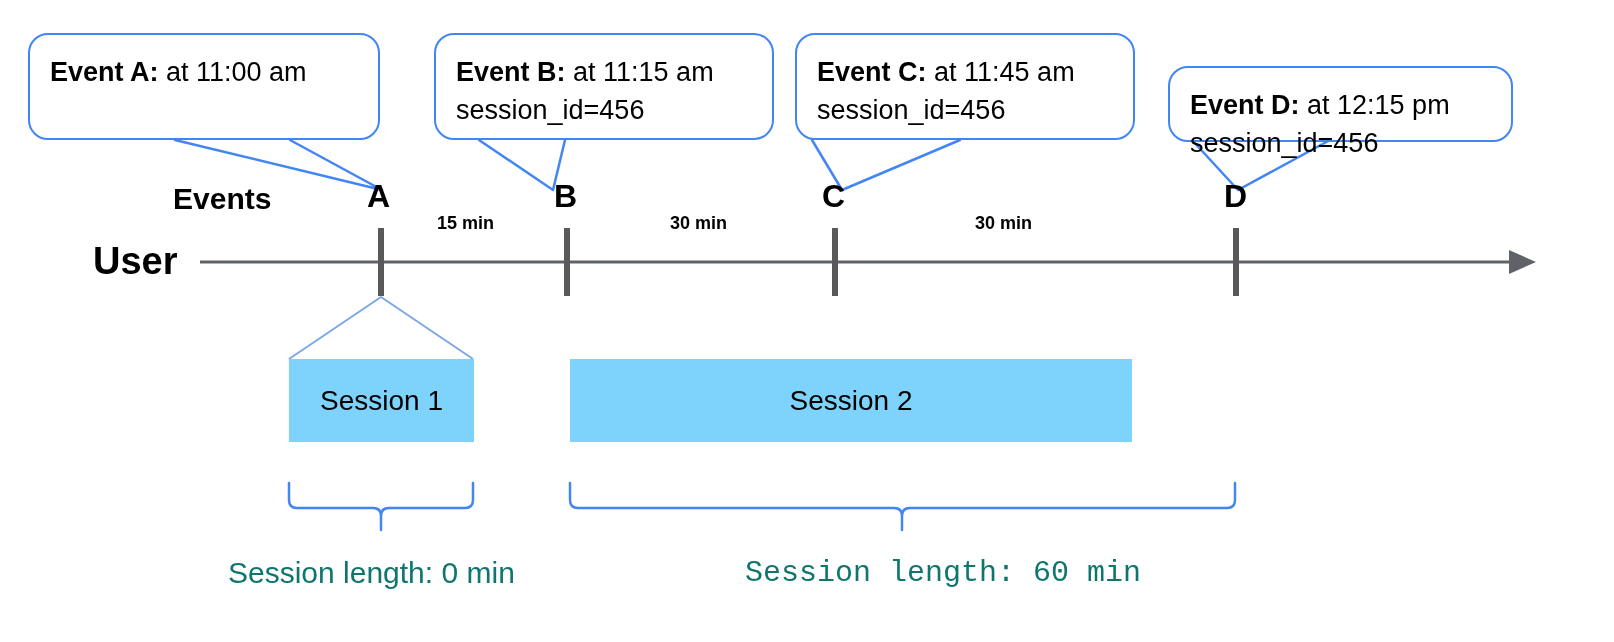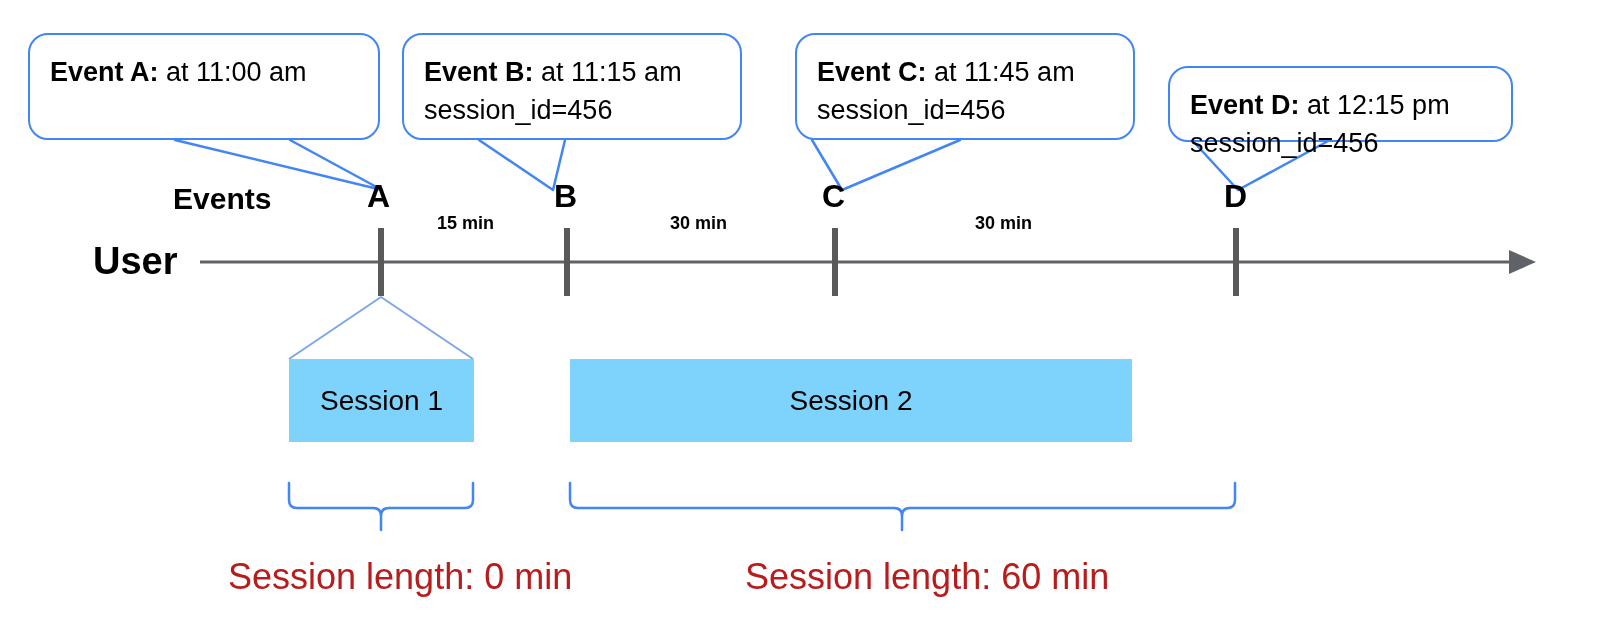--- a/index.html
+++ b/index.html
@@ -67,23 +67,23 @@
   }
   .session-bar span {
     font-size: 28px;
     color: #000000;
     white-space: nowrap;
   }
 
   
   .sess-len {
     position: absolute;
-    font-size: 36px;
+    font-size: 30px;
     white-space: nowrap;
-    color: #b91c1c;
+    color: #0f766e;
   }
 </style>
 </head>
 <body>
 
 <div id="stage">
 
   <svg id="vec" viewBox="0 0 1614 642">
     <defs>
       <marker id="arrowEnd" markerWidth="12" markerHeight="12" refX="1" refY="4" orient="auto" markerUnits="strokeWidth">
@@ -112,21 +112,21 @@
              L381,530 L381,516 Q381,508 389,508 L465,508 Q473,508 473,500 L473,483" fill="none" stroke="#4285f4" stroke-width="2.5" stroke-linejoin="round" stroke-linecap="round"></path>
 
     <path d="M570,483 L570,500 Q570,508 578,508 L894,508 Q902,508 902,516
              L902,530 L902,516 Q902,508 910,508 L1227,508 Q1235,508 1235,500 L1235,483" fill="none" stroke="#4285f4" stroke-width="2.5" stroke-linejoin="round" stroke-linecap="round"></path>
   </svg>
 
   <div class="callout" style="left:28px;  top:33px; width:352px; height:107px;">
     <div class="callout-line"><b>Event A:</b><span> at 11:00 am</span></div>
   </div>
 
-  <div class="callout" style="left:402px; top:33px; width:340px; height:107px;">
+  <div class="callout" style="left:434px; top:33px; width:340px; height:107px;">
     <div class="callout-line"><b>Event B:</b><span> at 11:15 am</span></div>
     <div class="callout-line">session_id=456</div>
   </div>
 
   <div class="callout" style="left:795px; top:33px; width:340px; height:107px;">
     <div class="callout-line"><b>Event C:</b><span> at 11:45 am</span></div>
     <div class="callout-line">session_id=456</div>
   </div>
 
   <div class="callout" style="left:1168px; top:50px; width:345px; height:76px;margin-top:16px;">
@@ -150,15 +150,15 @@
   <div class="session-bar" style="left:289px; top:359px; width:185px; height:83px;">
     <span>Session 1</span>
   </div>
 
   <div class="session-bar" style="left:570px; top:359px; width:562px; height:83px;">
     <span>Session 2</span>
   </div>
 
   <div class="sess-len" style="left:228px; top:556px;">Session length: 0 min</div>
 
-  <div class="sess-len" style="left:745px; top:556px;">Session length: 60 min</div>
+  <div class="sess-len" style="left:745px; top:556px;font-family:Liberation Mono, monospace;">Session length: 60 min</div>
 
 </div>
 
 </body></html>

